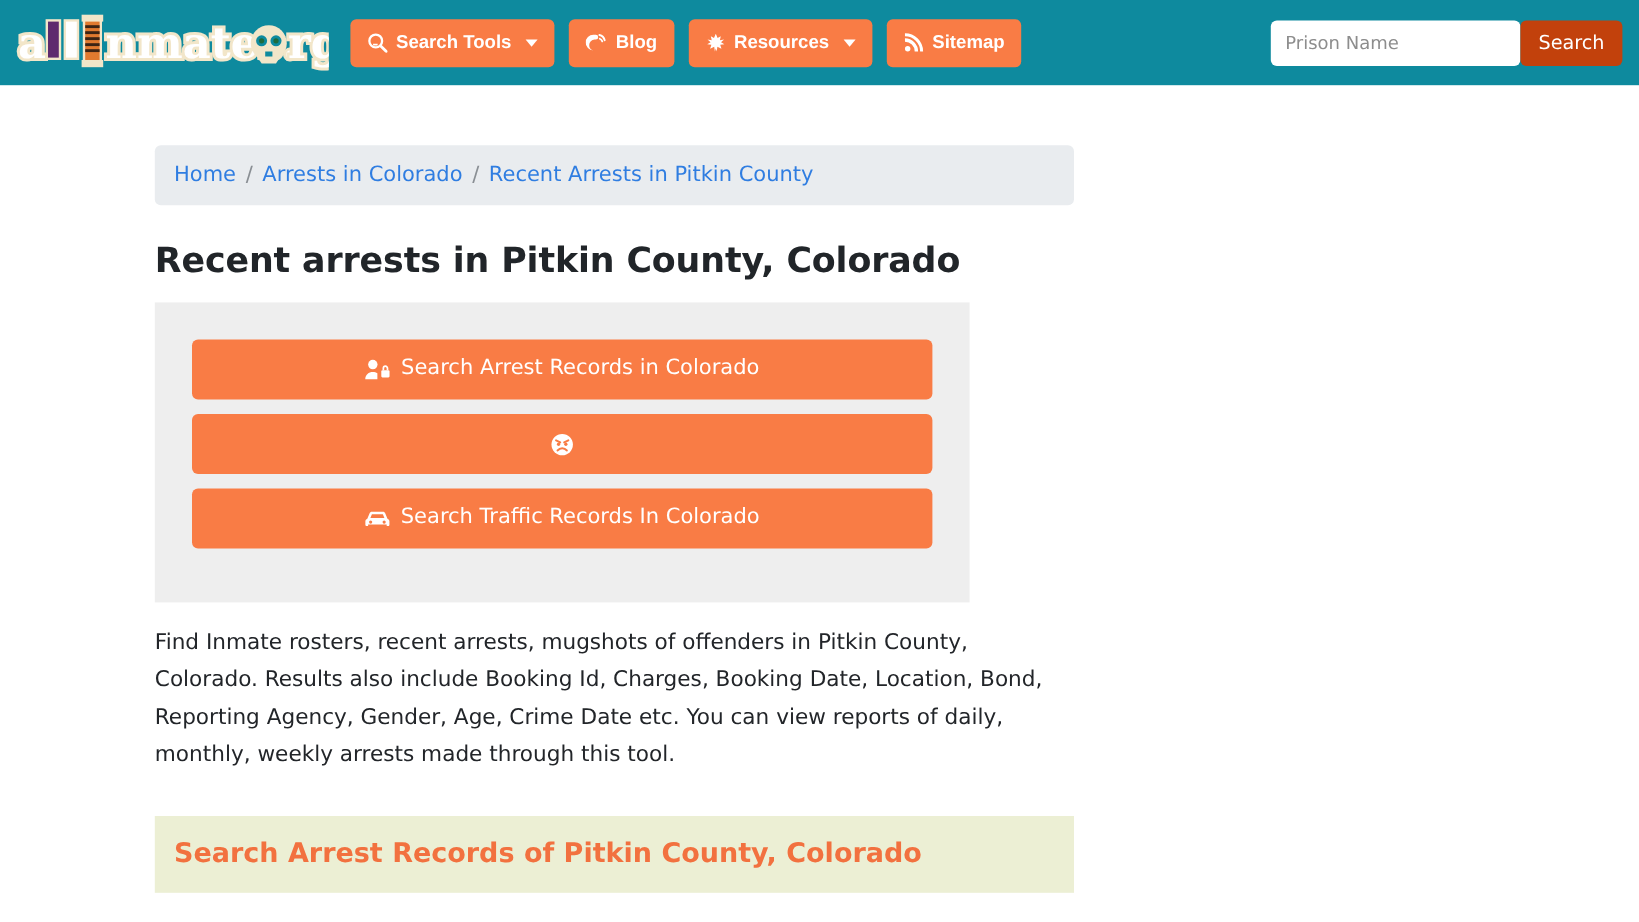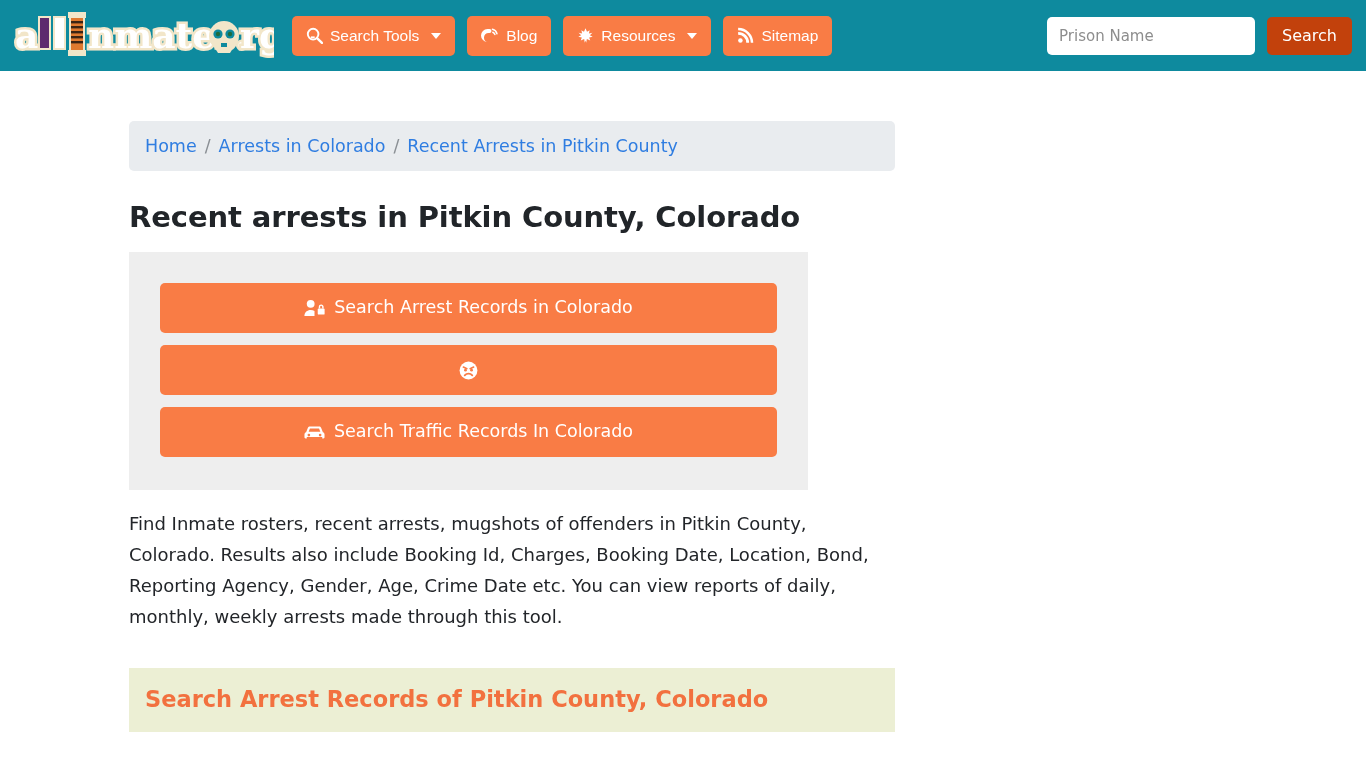--- a/index.html
+++ b/index.html
@@ -42,21 +42,21 @@
     gap: 12px;
     flex: 0 0 auto;
   }
 
   .nav-btn {
     background: #f97c45;
     border: none;
     border-radius: 5px;
     color: #ffffff;
     font-size: 15.5px;
-    font-weight: 400;
+    font-weight: 700;
     height: 40px;
     padding: 0 14px;
     display: inline-flex;
     align-items: center;
     gap: 7px;
     cursor: pointer;
     white-space: nowrap;
     line-height: 1;
   }
   .nav-btn .ic { display: inline-flex; align-items: center; }
@@ -65,21 +65,21 @@
     border-left: 5px solid transparent;
     border-right: 5px solid transparent;
     border-top: 6px solid #ffffff;
     margin-left: 5px;
   }
 
   .search-area {
     margin-left: auto;
     display: flex;
     align-items: center;
-    gap: 12px;
+    gap: 0;
     padding-right: 6px;
   }
   .search-input {
     width: 208px;
     height: 38px;
     border: none;
     border-radius: 5px;
     padding: 0 12px;
     font-size: 15px;
     color: #444;
@@ -149,21 +149,21 @@
     background: #f97c45;
     border: none;
     border-radius: 5px;
     color: #ffffff;
     font-size: 17.5px;
     margin-bottom: 12px;
     cursor: pointer;
     font-family: "DejaVu Sans", "Liberation Sans", sans-serif;
     line-height: 1;
   }
-  .cta-btn:last-child { margin-bottom: 4px; }
+  .cta-btn:last-child { margin-bottom: 16px; }
   .cta-btn .ic { display: inline-flex; align-items: center; }
 
   p.lead {
     font-size: 18px;
     line-height: 31px;
     color: #222529;
     margin: 18px 0 0 0;
     width: 760px;
   }
   p.lead b { font-weight: 400; }

